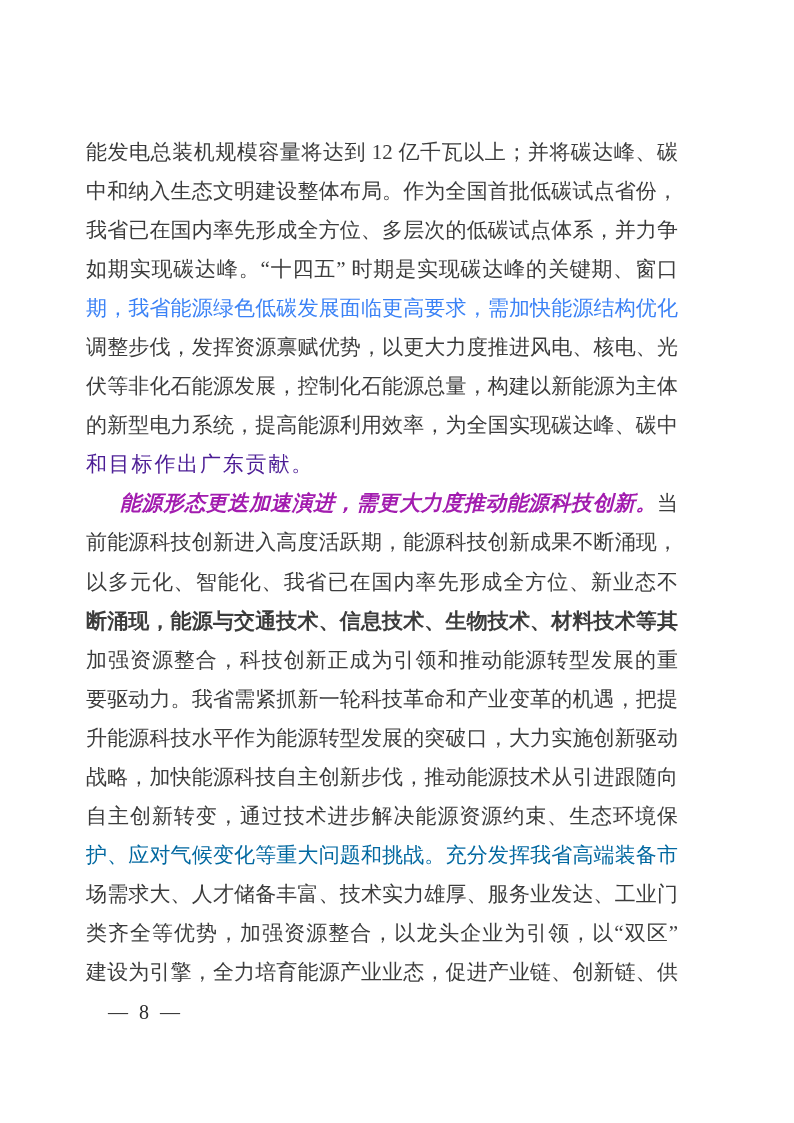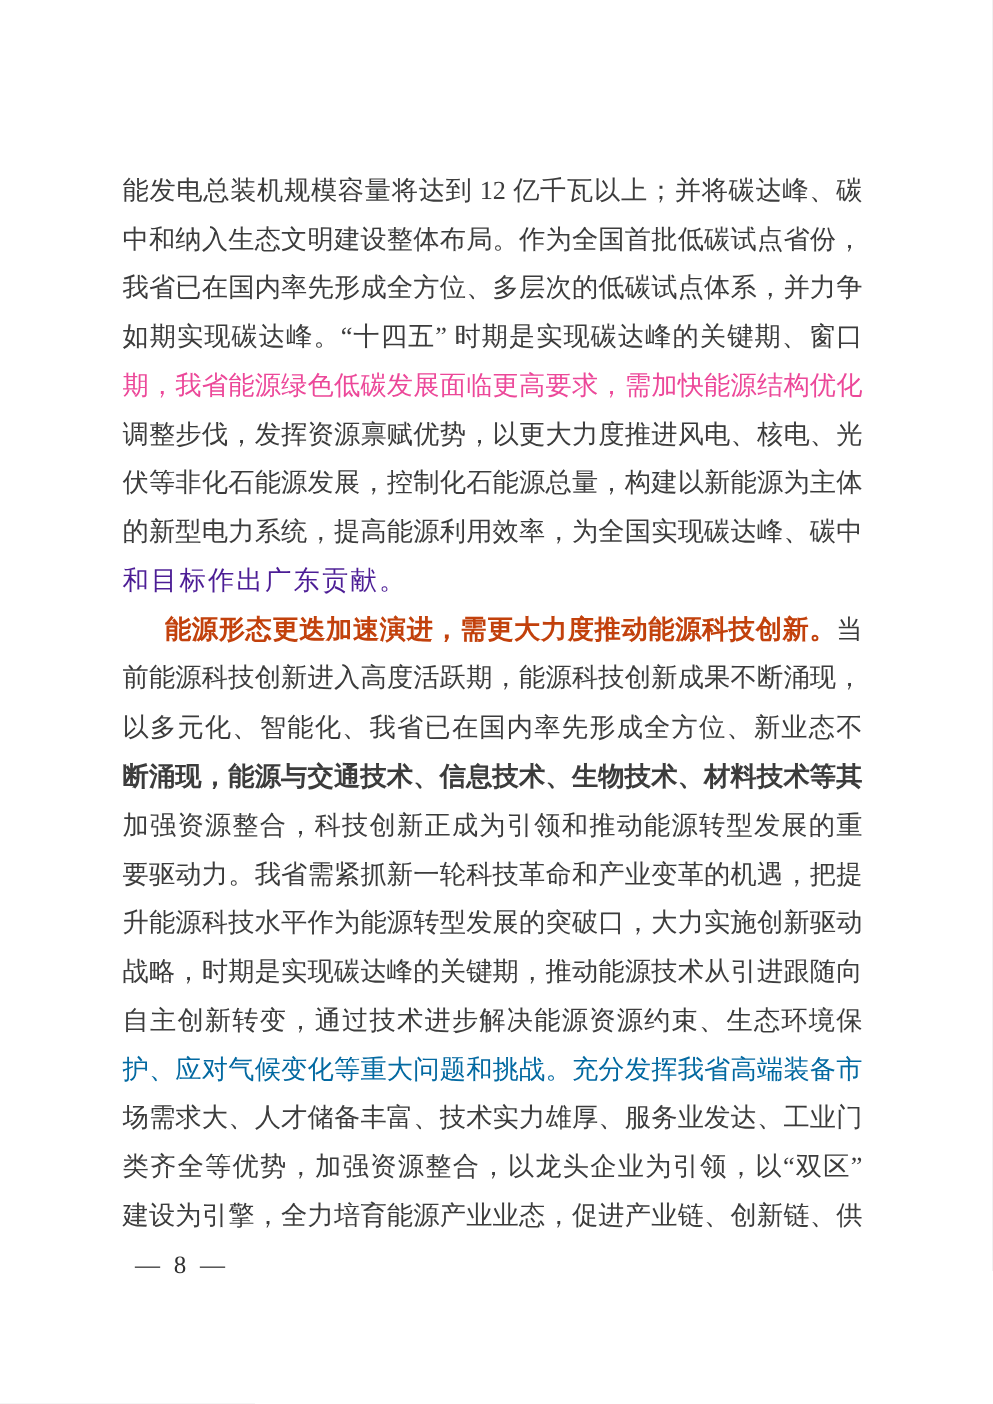--- a/index.html
+++ b/index.html
@@ -11,21 +11,21 @@
     position: relative;
     width: 794px;
     height: 1123px;
     margin: 0 auto;
     background: #ffffff;
     overflow: hidden;
     font-family: "Liberation Serif", "DejaVu Serif", serif;
   }
   .body-text {
     position: absolute;
-    left: 98px;
+    left: 86px;
     top: 133px;
     width: 592px;
   }
   .line {
     height: 39.05px;
     line-height: 39.05px;
     font-size: 21px;
     color: #3c3c3c;
     text-align: justify;
     text-align-last: justify;
@@ -58,33 +58,33 @@
 </style>
 </head>
 <body>
 
 <div class="page" style="background: rgb(255, 255, 255);">
   <div class="body-text">
       <div class="line" style="color: rgb(60, 60, 60);"><span class="seg">能发电总装机规模容量将达到 12 亿千瓦以上；并将碳达峰、碳</span></div>
       <div class="line" style="color: rgb(60, 60, 60);"><span class="seg">中和纳入生态文明建设整体布局。作为全国首批低碳试点省份，</span></div>
       <div class="line" style="color: rgb(60, 60, 60);"><span class="seg">我省已在国内率先形成全方位、多层次的低碳试点体系，并力争</span></div>
       <div class="line" style="color: rgb(60, 60, 60);"><span class="seg">如期实现碳达峰。“十四五” 时期是实现碳达峰的关键期、窗口</span></div>
-      <div class="line" style="color: #ec4899;"><span class="seg">期，我省能源绿色低碳发展面临更高要求，需加快能源结构优化</span></div>
+      <div class="line" style="color: #3b82f6;"><span class="seg">期，我省能源绿色低碳发展面临更高要求，需加快能源结构优化</span></div>
       <div class="line" style="color: rgb(60, 60, 60);"><span class="seg">调整步伐，发挥资源禀赋优势，以更大力度推进风电、核电、光</span></div>
       <div class="line" style="color: rgb(60, 60, 60);"><span class="seg">伏等非化石能源发展，控制化石能源总量，构建以新能源为主体</span></div>
       <div class="line" style="color: rgb(60, 60, 60);"><span class="seg">的新型电力系统，提高能源利用效率，为全国实现碳达峰、碳中</span></div>
       <div class="line nofill" style="color: #4c1d95;"><span class="seg">和目标作出广东贡献。</span></div>
-      <div class="line indent" style="color: rgb(60, 60, 60);"><span class="seg bold" style="color: #c2410c;">能源形态更迭加速演进，需更大力度推动能源科技创新。</span><span class="seg">当</span></div>
+      <div class="line indent" style="color: rgb(60, 60, 60);"><span class="seg bold" style="color: #a21caf; font-style: italic;">能源形态更迭加速演进，需更大力度推动能源科技创新。</span><span class="seg">当</span></div>
       <div class="line" style="color: rgb(60, 60, 60);"><span class="seg">前能源科技创新进入高度活跃期，能源科技创新成果不断涌现，</span></div>
       <div class="line" style="color: rgb(60, 60, 60);"><span class="seg">以多元化、智能化、我省已在国内率先形成全方位、新业态不</span></div>
       <div class="line" style="color: rgb(60, 60, 60); font-weight: bold;"><span class="seg">断涌现，能源与交通技术、信息技术、生物技术、材料技术等其</span></div>
       <div class="line" style="color: rgb(60, 60, 60);"><span class="seg">加强资源整合，科技创新正成为引领和推动能源转型发展的重</span></div>
       <div class="line" style="color: rgb(60, 60, 60);"><span class="seg">要驱动力。我省需紧抓新一轮科技革命和产业变革的机遇，把提</span></div>
       <div class="line" style="color: rgb(60, 60, 60);"><span class="seg">升能源科技水平作为能源转型发展的突破口，大力实施创新驱动</span></div>
-      <div class="line" style="color: rgb(60, 60, 60);"><span class="seg">战略，时期是实现碳达峰的关键期，推动能源技术从引进跟随向</span></div>
+      <div class="line" style="color: rgb(60, 60, 60);"><span class="seg">战略，加快能源科技自主创新步伐，推动能源技术从引进跟随向</span></div>
       <div class="line" style="color: rgb(60, 60, 60);"><span class="seg">自主创新转变，通过技术进步解决能源资源约束、生态环境保</span></div>
       <div class="line" style="color: #0369a1;"><span class="seg">护、应对气候变化等重大问题和挑战。充分发挥我省高端装备市</span></div>
       <div class="line" style="color: rgb(60, 60, 60);"><span class="seg">场需求大、人才储备丰富、技术实力雄厚、服务业发达、工业门</span></div>
       <div class="line" style="color: rgb(60, 60, 60);"><span class="seg">类齐全等优势，加强资源整合，以龙头企业为引领，以“双区”</span></div>
       <div class="line" style="color: rgb(60, 60, 60);"><span class="seg">建设为引擎，全力培育能源产业业态，促进产业链、创新链、供</span></div>
     </div>
   <div class="page-number">— 8 —</div>
 </div>
 
 </body></html>

